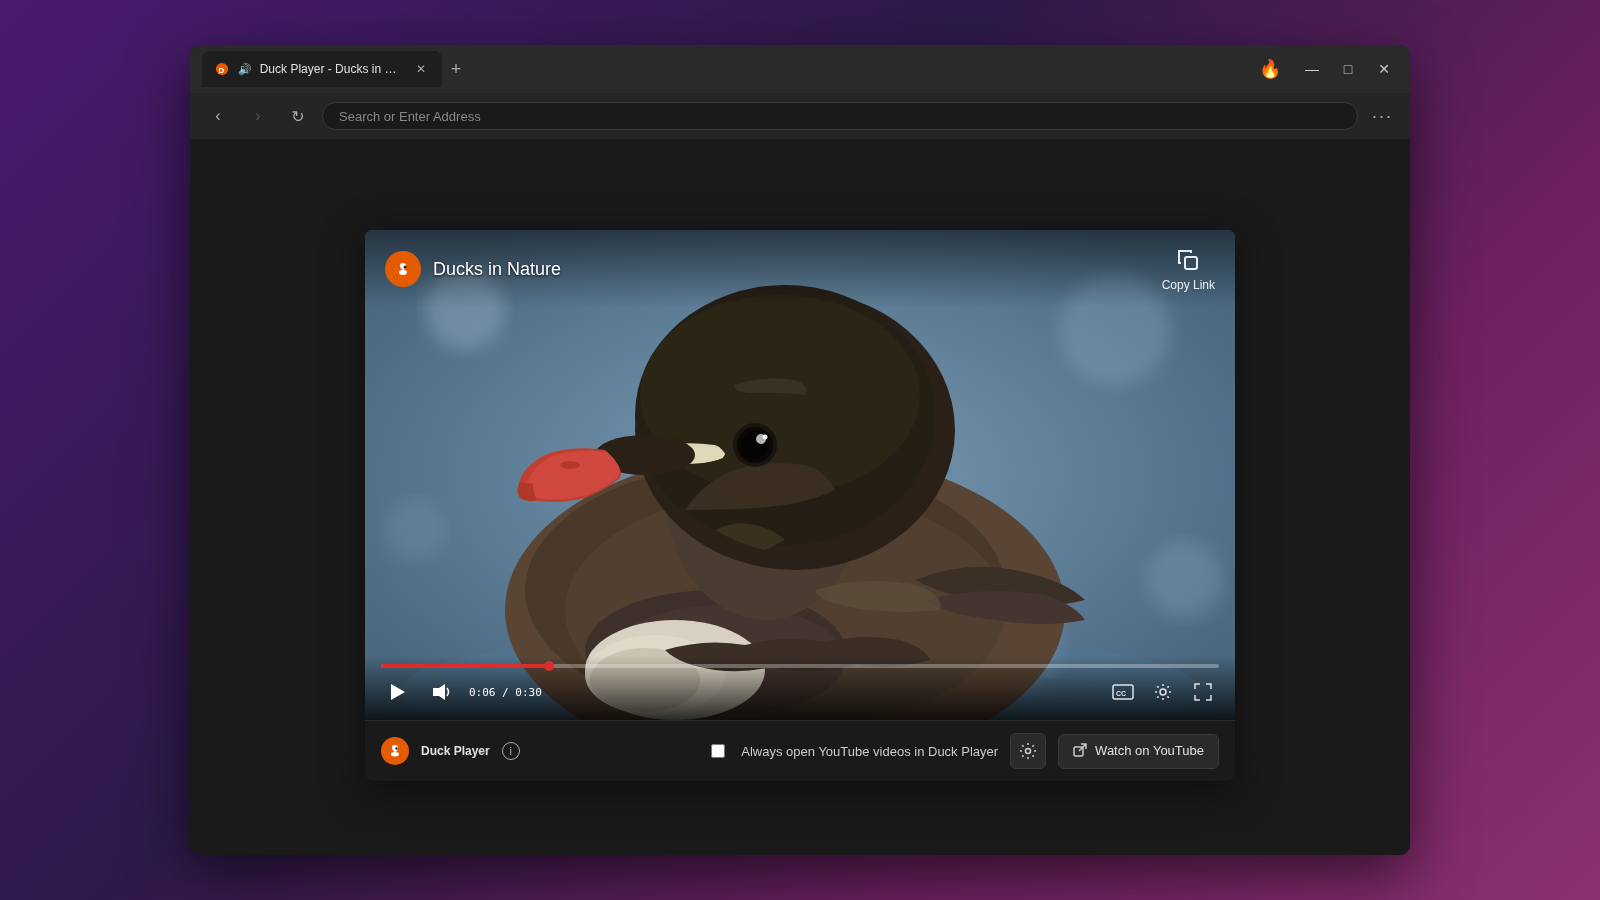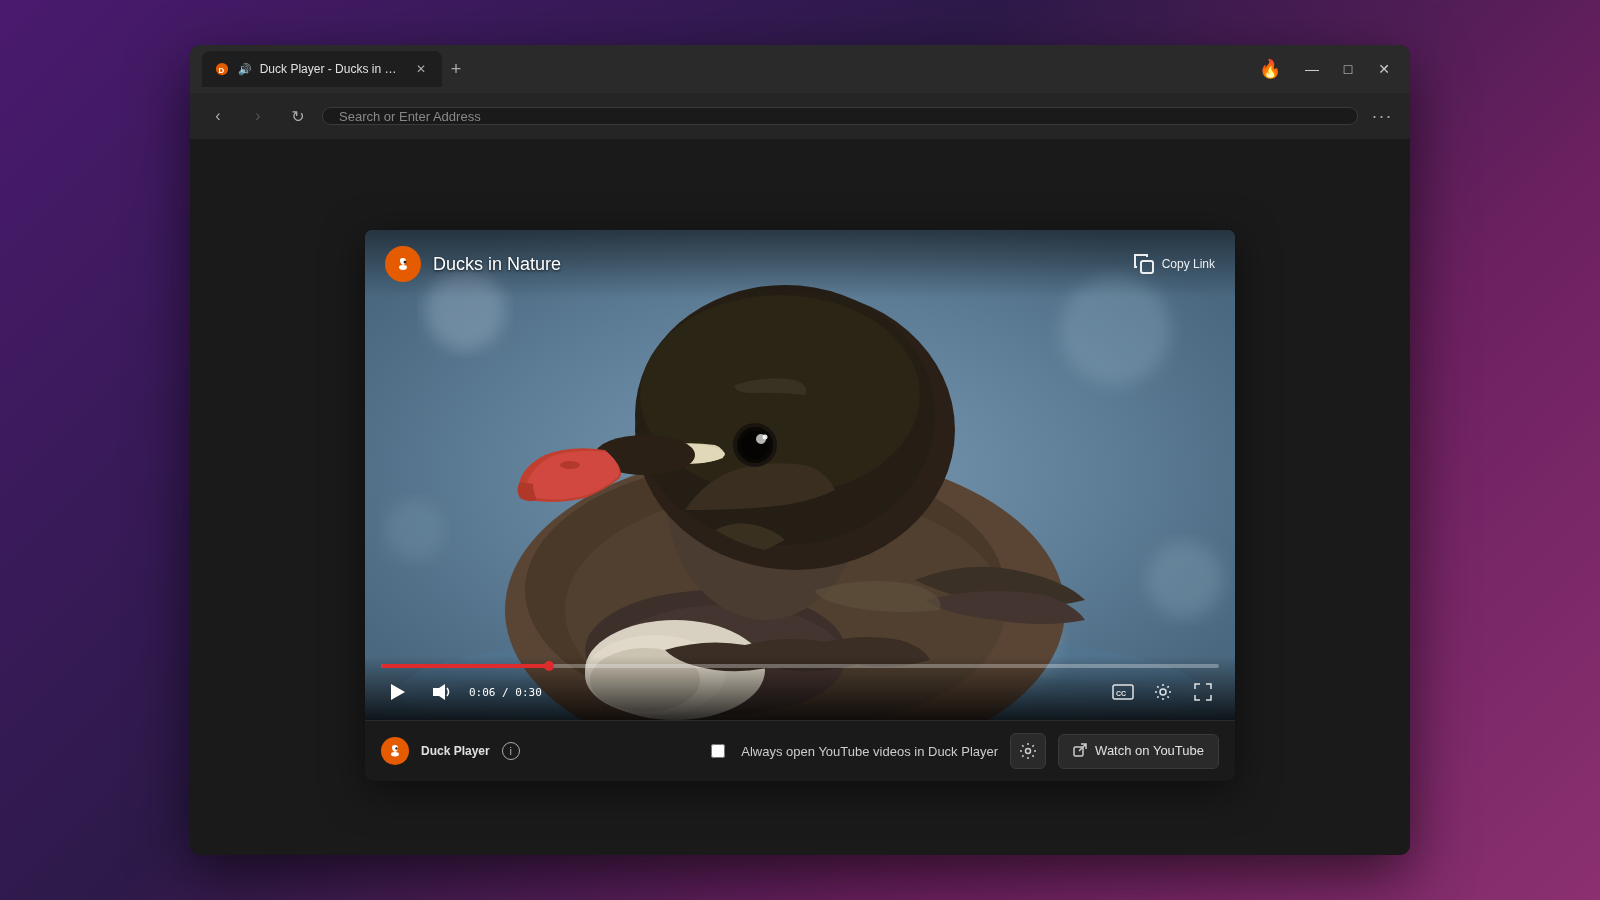--- a/index.html
+++ b/index.html
@@ -153,21 +153,21 @@
       justify-content: center;
       cursor: pointer;
       border-radius: 50%;
       color: #aaa;
       font-size: 16px;
     }
     .nav-btn.disabled { color: #555; cursor: default; }
 
     .address-bar {
       flex: 1;
-      height: 18px;
+      height: 28px;
       background: #1a1a1a;
       border: 1px solid #3a3a3a;
       border-radius: 20px;
       display: flex;
       align-items: center;
       padding: 0 16px;
       cursor: text;
     }
 
     .address-bar-text {
@@ -256,21 +256,21 @@
 
     .video-title-text {
       color: white;
       font-size: 18px;
       font-weight: 500;
       text-shadow: 0 1px 3px rgba(0,0,0,0.8);
     }
 
     .copy-link-btn {
       display: flex;
-      flex-direction: row;
+      flex-direction: column;
       align-items: center;
       gap: 4px;
       cursor: pointer;
       color: white;
       opacity: 0.9;
     }
 
     .copy-icon {
       width: 28px;
       height: 28px;

